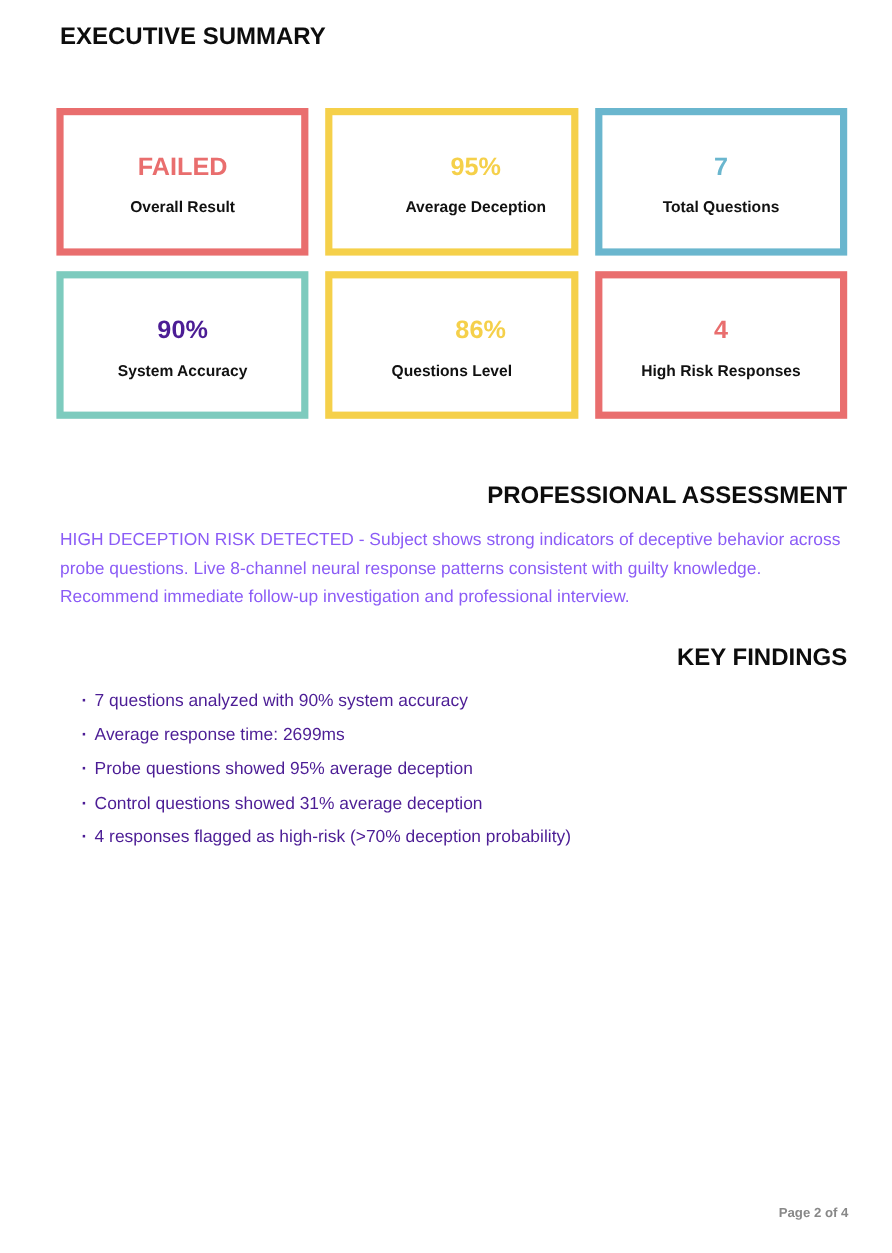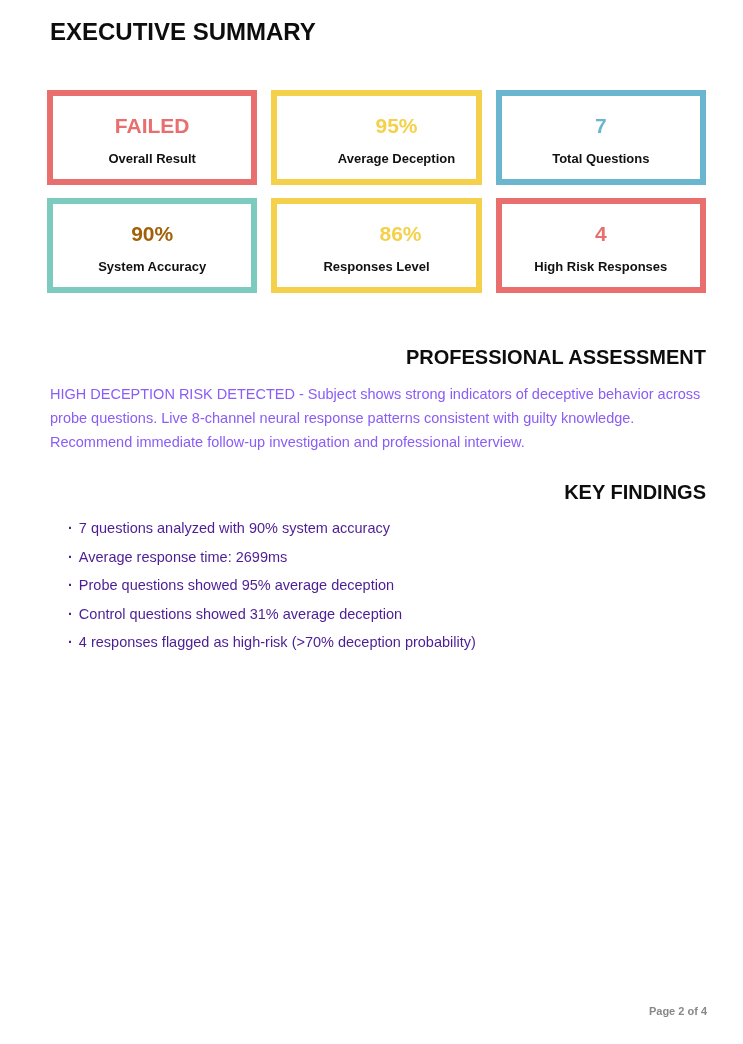--- a/index.html
+++ b/index.html
@@ -10,37 +10,37 @@
     width: 743px;
     height: 1044px;
     background: #fff;
     box-sizing: border-box;
     padding: 14px 37px 0 47px;
     overflow: hidden;
   }
 
   .doc-title {
     margin: 0 0 0 3px;
-    font-size: 24px;
+    font-size: 20px;
     line-height: 35px;
     font-weight: bold;
     color: #0d0d0d;
   }
 
   .stats-grid {
     margin-top: 41px;
     display: grid;
     grid-template-columns: repeat(3, 1fr);
     column-gap: 14px;
     row-gap: 13px;
   }
 
   .stat-card {
     box-sizing: border-box;
-    height: 95px;
+    height: 123px;
     border: 6px solid #ccc;
     background: #fff;
     display: flex;
     flex-direction: column;
     align-items: center;
     justify-content: center;
     gap: 13px;
     padding-top: 5px;
     text-align: center;
   }
@@ -127,27 +127,27 @@
       <div class="stat-value" style="color: rgb(245, 208, 74);">95%</div>
       <div class="stat-label">Average Deception</div>
     </div>
 
     <div class="stat-card" style="border-color: rgb(106, 182, 206);">
       <div class="stat-value" style="color: rgb(106, 182, 206);">7</div>
       <div class="stat-label">Total Questions</div>
     </div>
 
     <div class="stat-card" style="border-color: rgb(125, 203, 190);">
-      <div class="stat-value" style="color: #a16207;">90%</div>
+      <div class="stat-value" style="color: #4c1d95;">90%</div>
       <div class="stat-label">System Accuracy</div>
     </div>
 
     <div class="stat-card" style="border-color: rgb(245, 208, 74);">
       <div class="stat-value" style="color: rgb(245, 208, 74); margin-left: 48px;">86%</div>
-      <div class="stat-label">Responses Level</div>
+      <div class="stat-label">Questions Level</div>
     </div>
 
     <div class="stat-card" style="border-color: rgb(233, 110, 110);">
       <div class="stat-value" style="color: rgb(233, 110, 110);">4</div>
       <div class="stat-label">High Risk Responses</div>
     </div>
 
   </div>
 
   <h2 class="section-title assessment">PROFESSIONAL ASSESSMENT</h2>

